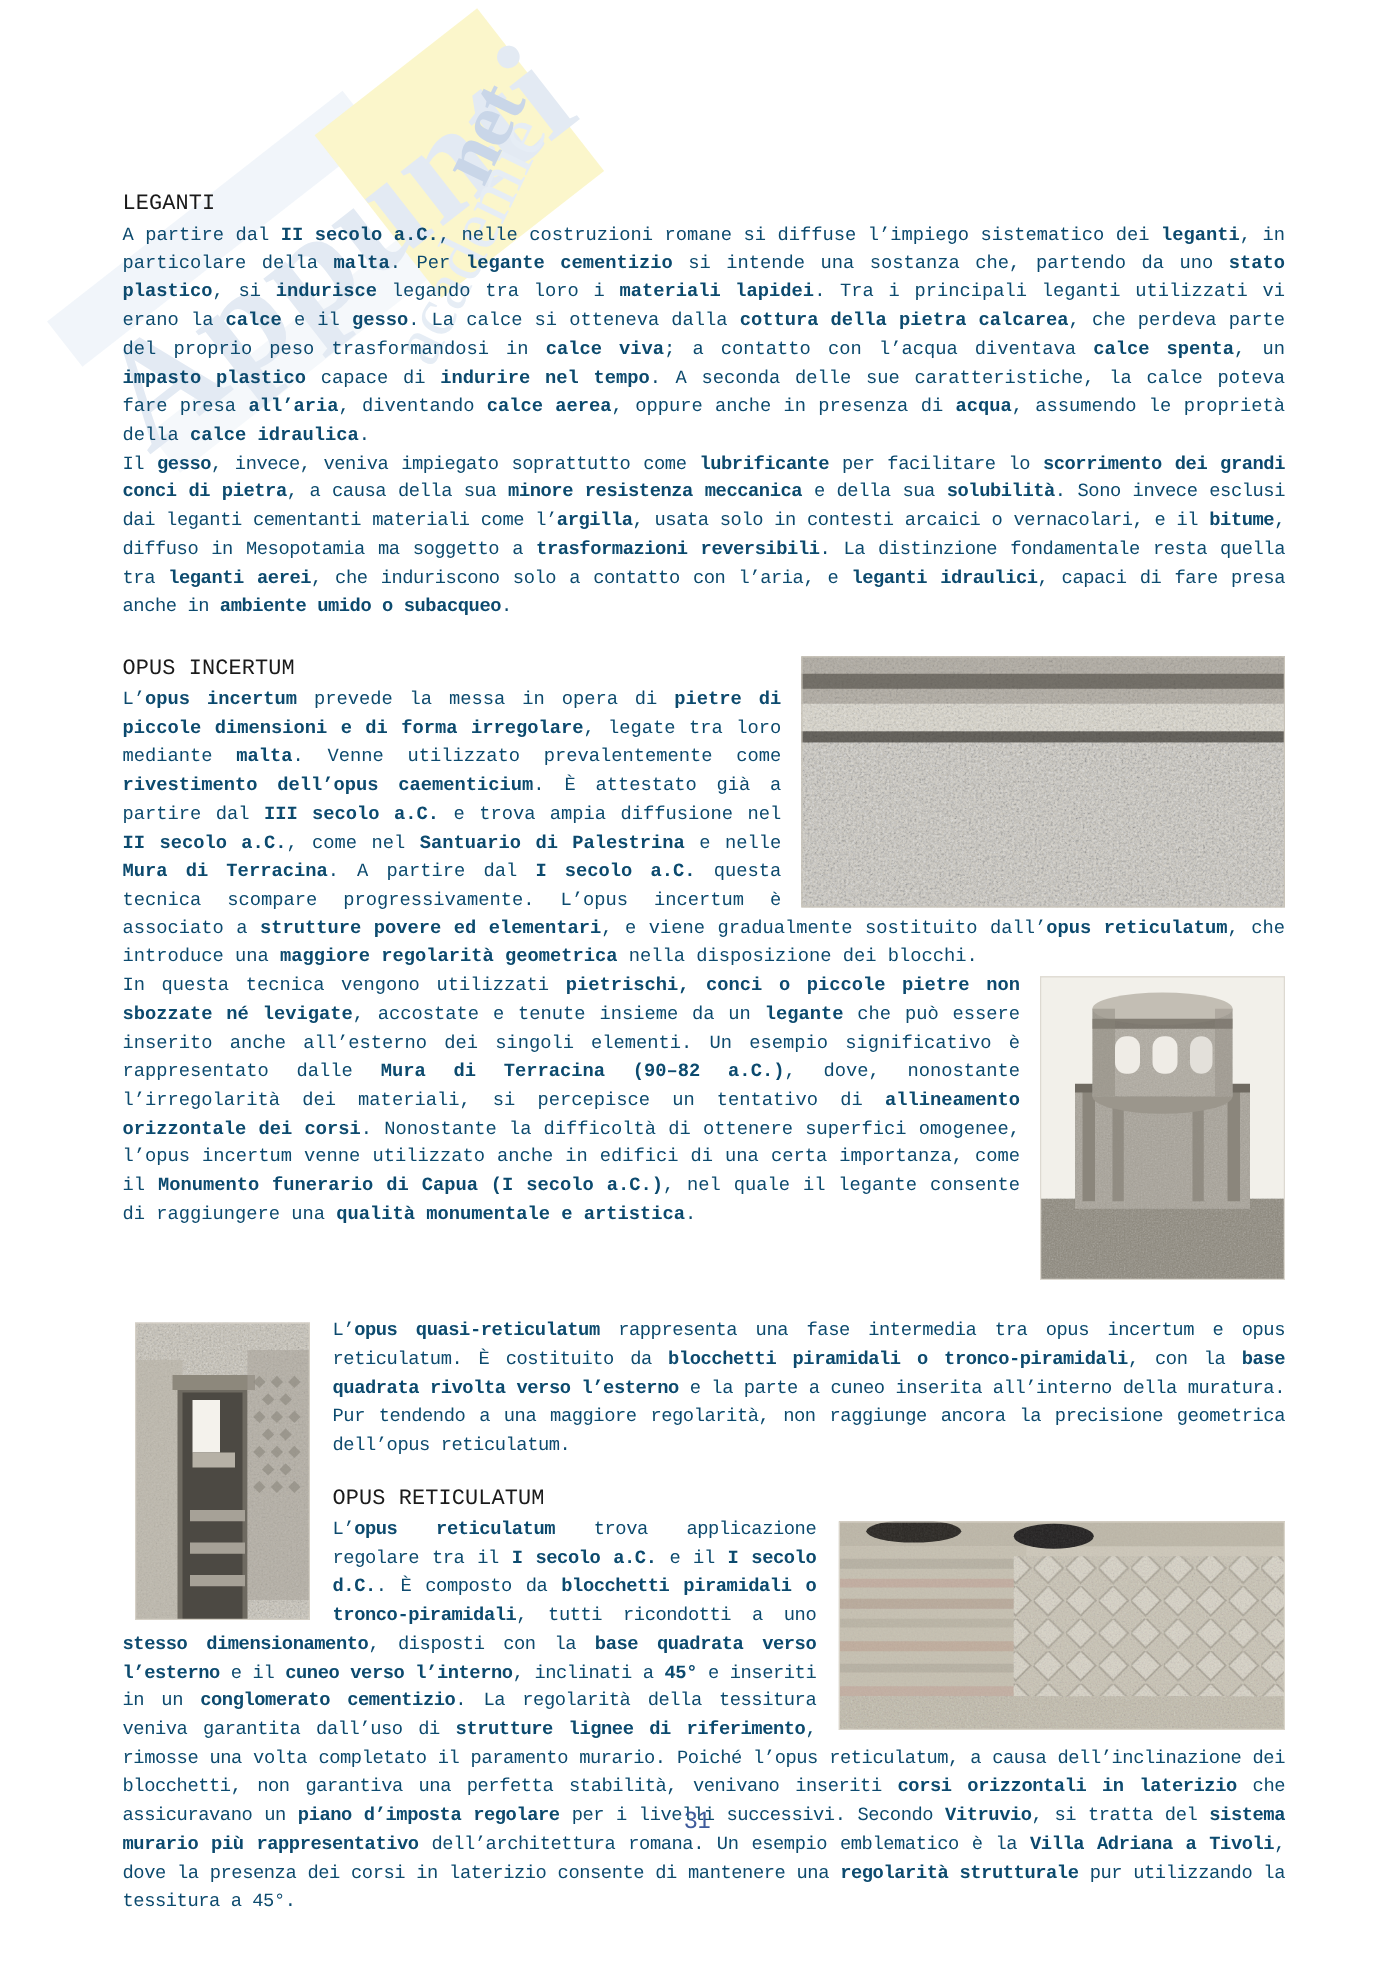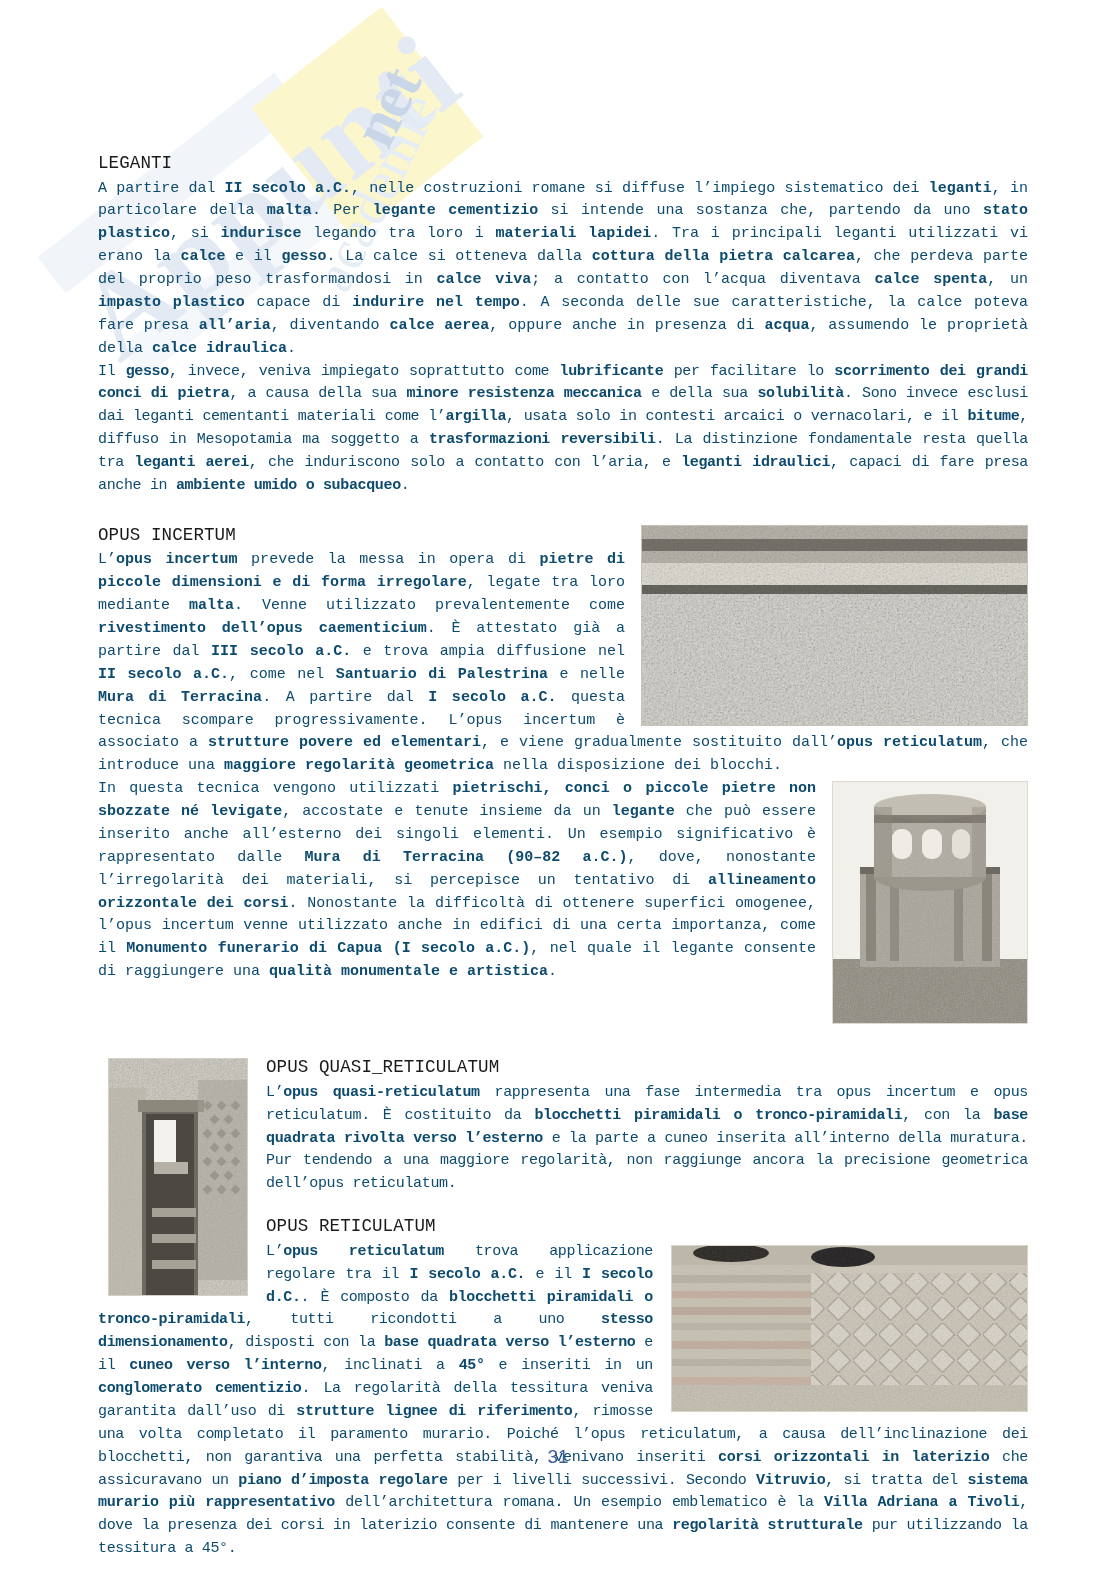--- a/index.html
+++ b/index.html
@@ -299,21 +299,20 @@
             <rect x="124" y="100" width="7" height="7" transform="rotate(45 127.5 103.5)"></rect>
             <rect x="103" y="114" width="7" height="7" transform="rotate(45 106.5 117.5)"></rect>
             <rect x="117" y="114" width="7" height="7" transform="rotate(45 120.5 117.5)"></rect>
             <rect x="96" y="128" width="7" height="7" transform="rotate(45 99.5 131.5)"></rect>
             <rect x="110" y="128" width="7" height="7" transform="rotate(45 113.5 131.5)"></rect>
             <rect x="124" y="128" width="7" height="7" transform="rotate(45 127.5 131.5)"></rect>
           </g>
           <rect x="0" y="0" width="140" height="238" fill="none" stroke="#d5d0c6" stroke-width="2"></rect>
         </svg>
       </div>
-      <div class="sect-title">OPUS QUASI_RETICULATUM</div>
       <p class="body narrow"><span>L’</span><b>opus quasi-reticulatum</b><span> rappresenta una fase intermedia tra opus incertum e opus reticulatum. È costituito da </span><b>blocchetti piramidali o tronco-piramidali</b><span>, con la </span><b>base quadrata rivolta verso l’esterno</b><span> e la parte a cuneo inserita all’interno della muratura. Pur tendendo a una maggiore regolarità, non raggiunge ancora la precisione geometrica dell’opus reticulatum.</span></p>
 
       <div class="gap-md"></div>
 
       <div class="sect-title">OPUS RETICULATUM</div>
       <div class="fig fig-retic">
         <svg viewBox="0 0 357 167" preserveAspectRatio="none" width="357" height="167">
           <defs>
             <filter id="grain5" x="0" y="0" width="100%" height="100%">
               <feTurbulence type="fractalNoise" baseFrequency="0.7" numOctaves="4" seed="23"></feTurbulence>

